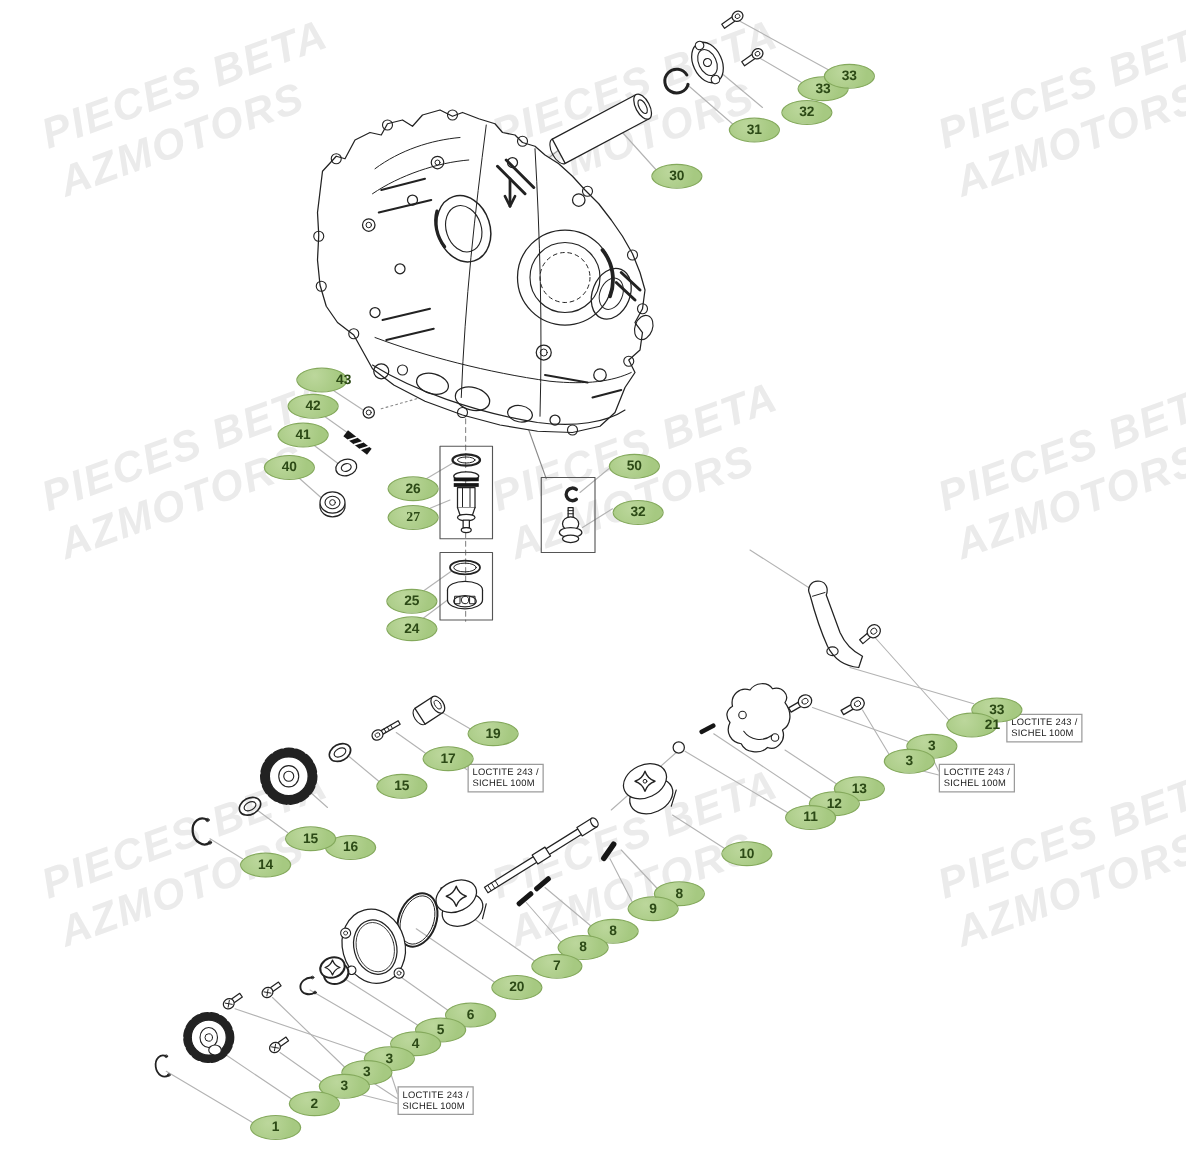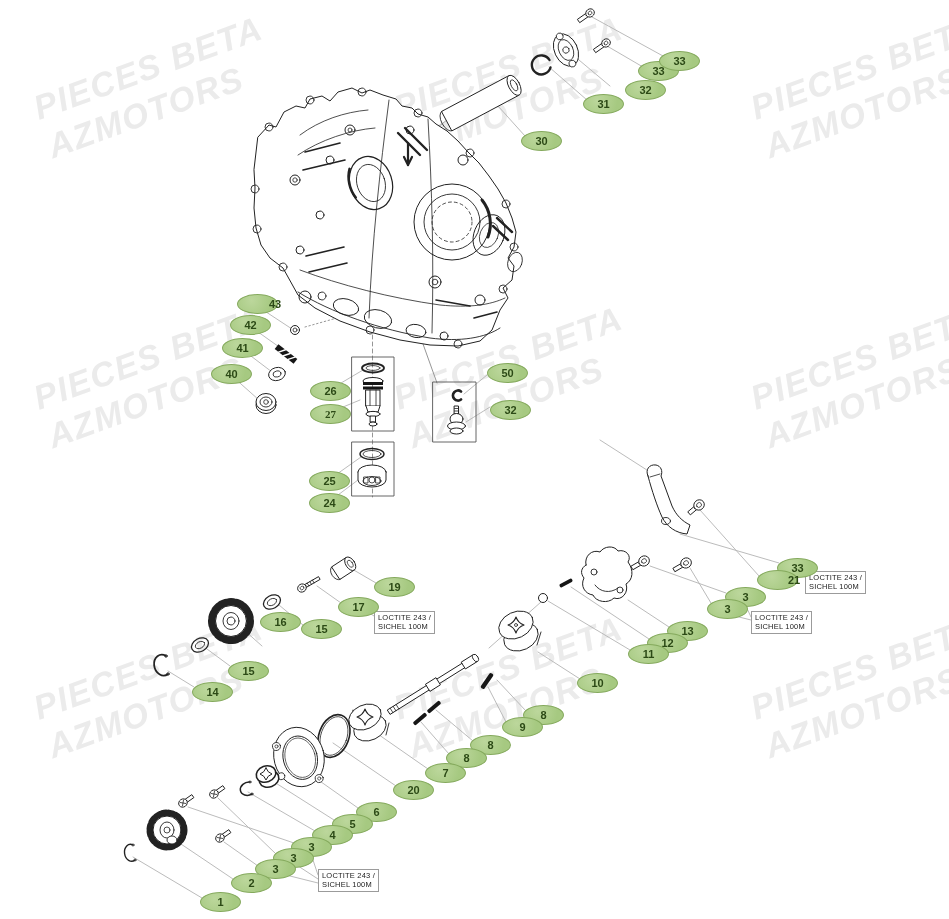--- a/index.html
+++ b/index.html
@@ -506,21 +506,21 @@
       <div class="callout" style="left: 211px; top: 364px; background: radial-gradient(circle at 35% 30%, rgb(188, 215, 156), rgb(166, 201, 129) 70%); border: 1px solid rgb(132, 169, 92); color: rgb(44, 74, 22);">40</div>
       <div class="callout" style="left: 310px; top: 381px; background: radial-gradient(circle at 35% 30%, rgb(188, 215, 156), rgb(166, 201, 129) 70%); border: 1px solid rgb(132, 169, 92); color: rgb(44, 74, 22);">26</div>
       <div class="callout" style="left: 310px; top: 404px; background: radial-gradient(circle at 35% 30%, rgb(188, 215, 156), rgb(166, 201, 129) 70%); border: 1px solid rgb(132, 169, 92); color: rgb(44, 74, 22); font-family: Liberation Serif, serif;">27</div>
       <div class="callout" style="left: 487px; top: 363px; background: radial-gradient(circle at 35% 30%, rgb(188, 215, 156), rgb(166, 201, 129) 70%); border: 1px solid rgb(132, 169, 92); color: rgb(44, 74, 22);">50</div>
       <div class="callout" style="left: 490px; top: 400px; background: radial-gradient(circle at 35% 30%, rgb(188, 215, 156), rgb(166, 201, 129) 70%); border: 1px solid rgb(132, 169, 92); color: rgb(44, 74, 22);">32</div>
       <div class="callout" style="left: 309px; top: 471px; background: radial-gradient(circle at 35% 30%, rgb(188, 215, 156), rgb(166, 201, 129) 70%); border: 1px solid rgb(132, 169, 92); color: rgb(44, 74, 22);">25</div>
       <div class="callout" style="left: 309px; top: 493px; background: radial-gradient(circle at 35% 30%, rgb(188, 215, 156), rgb(166, 201, 129) 70%); border: 1px solid rgb(132, 169, 92); color: rgb(44, 74, 22);">24</div>
       <div class="callout" style="left: 374px; top: 577px; background: radial-gradient(circle at 35% 30%, rgb(188, 215, 156), rgb(166, 201, 129) 70%); border: 1px solid rgb(132, 169, 92); color: rgb(44, 74, 22);">19</div>
       <div class="callout" style="left: 338px; top: 597px; background: radial-gradient(circle at 35% 30%, rgb(188, 215, 156), rgb(166, 201, 129) 70%); border: 1px solid rgb(132, 169, 92); color: rgb(44, 74, 22);">17</div>
       <div class="callout" style="left: 301px; top: 619px; background: radial-gradient(circle at 35% 30%, rgb(188, 215, 156), rgb(166, 201, 129) 70%); border: 1px solid rgb(132, 169, 92); color: rgb(44, 74, 22);">15</div>
-      <div class="callout" style="left: 260px; top: 612px; background: radial-gradient(circle at 35% 30%, rgb(188, 215, 156), rgb(166, 201, 129) 70%); border: 1px solid rgb(132, 169, 92); color: rgb(44, 74, 22);">16</div>
+      <div class="callout" style="left: 260px; top: 668px; background: radial-gradient(circle at 35% 30%, rgb(188, 215, 156), rgb(166, 201, 129) 70%); border: 1px solid rgb(132, 169, 92); color: rgb(44, 74, 22);">16</div>
       <div class="callout" style="left: 228px; top: 661px; background: radial-gradient(circle at 35% 30%, rgb(188, 215, 156), rgb(166, 201, 129) 70%); border: 1px solid rgb(132, 169, 92); color: rgb(44, 74, 22);">15</div>
       <div class="callout" style="left: 192px; top: 682px; background: radial-gradient(circle at 35% 30%, rgb(188, 215, 156), rgb(166, 201, 129) 70%); border: 1px solid rgb(132, 169, 92); color: rgb(44, 74, 22);">14</div>
       <div class="callout" style="left: 777px; top: 558px; background: radial-gradient(circle at 35% 30%, rgb(188, 215, 156), rgb(166, 201, 129) 70%); border: 1px solid rgb(132, 169, 92); color: rgb(44, 74, 22);">33</div>
       <div class="callout" style="left: 757px; top: 570px; background: radial-gradient(circle at 35% 30%, rgb(188, 215, 156), rgb(166, 201, 129) 70%); border: 1px solid rgb(132, 169, 92); color: rgb(44, 74, 22); padding-left: 33px;">21</div>
       <div class="callout" style="left: 725px; top: 587px; background: radial-gradient(circle at 35% 30%, rgb(188, 215, 156), rgb(166, 201, 129) 70%); border: 1px solid rgb(132, 169, 92); color: rgb(44, 74, 22);">3</div>
       <div class="callout" style="left: 707px; top: 599px; background: radial-gradient(circle at 35% 30%, rgb(188, 215, 156), rgb(166, 201, 129) 70%); border: 1px solid rgb(132, 169, 92); color: rgb(44, 74, 22);">3</div>
       <div class="callout" style="left: 667px; top: 621px; background: radial-gradient(circle at 35% 30%, rgb(188, 215, 156), rgb(166, 201, 129) 70%); border: 1px solid rgb(132, 169, 92); color: rgb(44, 74, 22);">13</div>
       <div class="callout" style="left: 647px; top: 633px; background: radial-gradient(circle at 35% 30%, rgb(188, 215, 156), rgb(166, 201, 129) 70%); border: 1px solid rgb(132, 169, 92); color: rgb(44, 74, 22);">12</div>
       <div class="callout" style="left: 628px; top: 644px; background: radial-gradient(circle at 35% 30%, rgb(188, 215, 156), rgb(166, 201, 129) 70%); border: 1px solid rgb(132, 169, 92); color: rgb(44, 74, 22);">11</div>
       <div class="callout" style="left: 577px; top: 673px; background: radial-gradient(circle at 35% 30%, rgb(188, 215, 156), rgb(166, 201, 129) 70%); border: 1px solid rgb(132, 169, 92); color: rgb(44, 74, 22);">10</div>

